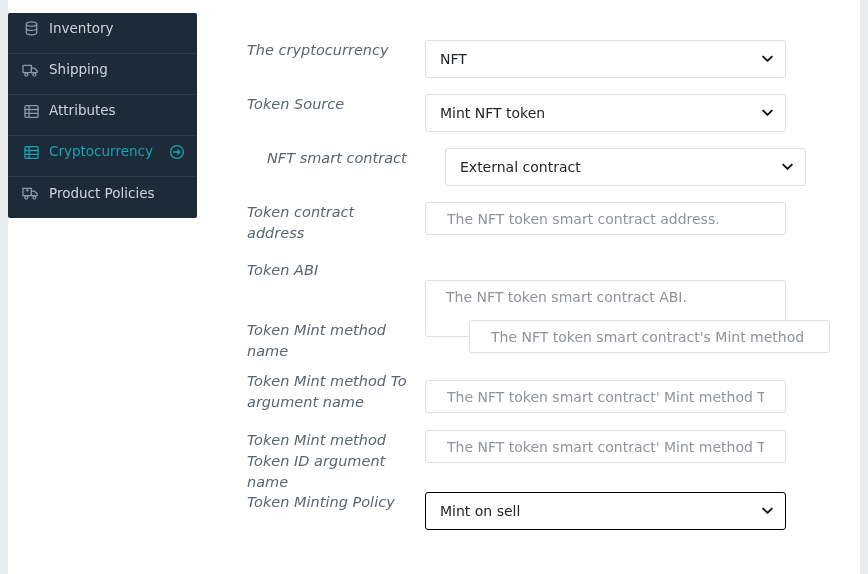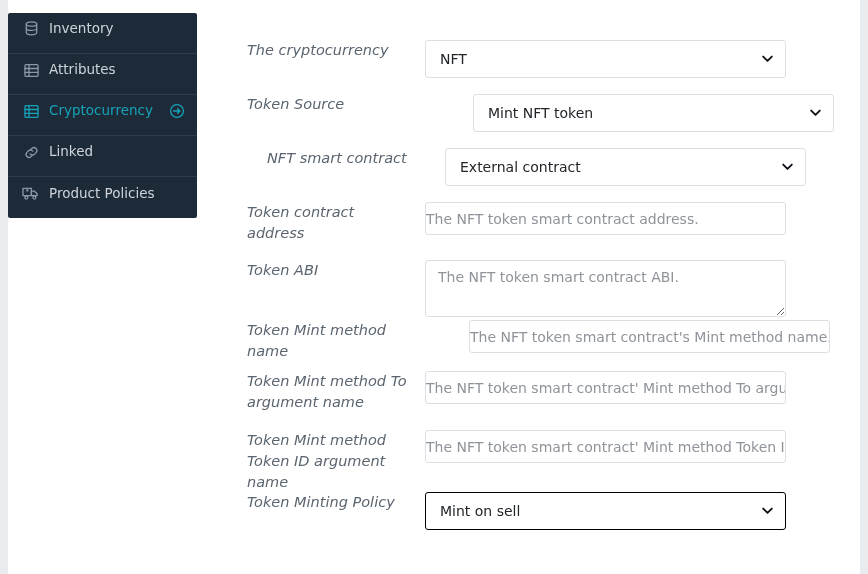--- a/index.html
+++ b/index.html
@@ -108,30 +108,31 @@
 
   .inp, .sel, .tarea {
     box-sizing: border-box;
     width: 361px;
     font-family: "DejaVu Sans", "Liberation Sans", sans-serif;
     font-size: 14px;
     color: #212529;
     background: #ffffff;
     border: 1px solid #dcdfe3;
     border-radius: 3px;
-    padding: 0 0;
+    padding: 0 21px;
     outline: none;
   }
   .inp { height: 33px; line-height: 31px; }
   .tarea {
     height: 57px;
-    padding: 7px 12px;
+    padding: 7px 20px;
     line-height: 19px;
     resize: vertical;
     overflow: hidden;
+    margin-top: 20px;
   }
   .inp::placeholder, .tarea::placeholder { color: #8f949a; }
   .inp::-webkit-input-placeholder, .tarea::-webkit-input-placeholder { color: #8f949a; }
 
   .selwrap { position: relative; width: 361px; }
   .sel {
     height: 38px;
     line-height: 36px;
     padding: 0 30px 0 14px;
     -webkit-appearance: none;
@@ -162,20 +163,31 @@
           <svg width="15" height="16" viewBox="0 0 15 16" fill="none" stroke="currentColor" stroke-width="1.3" stroke-linecap="round" stroke-linejoin="round">
             <ellipse cx="7.5" cy="3" rx="5.2" ry="2.2"></ellipse>
             <path d="M2.3 3v4.2c0 1.2 2.3 2.2 5.2 2.2s5.2-1 5.2-2.2V3"></path>
             <path d="M2.3 7.4v4.2c0 1.2 2.3 2.2 5.2 2.2s5.2-1 5.2-2.2V7.4"></path>
           </svg>
         </span>
         <span class="lbl">Inventory</span>
       </div>
       <div class="side-item">
         <span class="ico">
+          <svg width="18" height="15" viewBox="0 0 18 15" fill="none" stroke="currentColor" stroke-width="1.3" stroke-linecap="round" stroke-linejoin="round">
+            <path d="M1 2.4h8.4v7.2H1z"></path>
+            <path d="M9.4 5.2h3.1l2.6 2.6v1.8H9.4z"></path>
+            <circle cx="4.3" cy="11.6" r="1.5"></circle>
+            <circle cx="12.4" cy="11.6" r="1.5"></circle>
+          </svg>
+        </span>
+        <span class="lbl">Shipping</span>
+      </div>
+      <div class="side-item">
+        <span class="ico">
           <svg width="15" height="15" viewBox="0 0 15 15" fill="none" stroke="currentColor" stroke-width="1.3" stroke-linecap="round" stroke-linejoin="round">
             <rect x="1" y="1.6" width="13" height="11.8" rx="1"></rect>
             <path d="M1 5.5h13M1 9.4h13M5 1.6v11.8"></path>
           </svg>
         </span>
         <span class="lbl">Attributes</span>
       </div>
       <div class="side-item active">
         <span class="ico">
           <svg width="15" height="15" viewBox="0 0 15 15" fill="none" stroke="currentColor" stroke-width="1.3" stroke-linecap="round" stroke-linejoin="round">
@@ -183,29 +195,20 @@
             <path d="M1 5.5h13M1 9.4h13M5 1.6v11.8"></path>
           </svg>
         </span>
         <span class="lbl">Cryptocurrency</span>
         <span class="trail">
           <svg width="16" height="16" viewBox="0 0 16 16" fill="none" stroke="currentColor" stroke-width="1.3" stroke-linecap="round" stroke-linejoin="round">
             <circle cx="8" cy="8" r="6.4"></circle>
             <path d="M4.6 8h6.2M8.6 5.8 10.9 8l-2.3 2.2"></path>
           </svg>
         </span>
-      </div>
-      <div class="side-item">
-        <span class="ico">
-          <svg width="15" height="15" viewBox="0 0 15 15" fill="none" stroke="currentColor" stroke-width="1.3" stroke-linecap="round" stroke-linejoin="round">
-            <path d="M6.1 8.9a3 3 0 0 0 4.4.3l1.8-1.8a3 3 0 0 0-4.2-4.2L7 4.2"></path>
-            <path d="M8.9 6.1a3 3 0 0 0-4.4-.3L2.7 7.6a3 3 0 0 0 4.2 4.2L8 10.8"></path>
-          </svg>
-        </span>
-        <span class="lbl">Linked</span>
       </div>
       <div class="side-item">
         <span class="ico">
           <svg width="18" height="15" viewBox="0 0 18 15" fill="none" stroke="currentColor" stroke-width="1.3" stroke-linecap="round" stroke-linejoin="round">
             <path d="M1 2.4h8.4v7.2H1z"></path>
             <path d="M4.3 4.3h1.9M5.25 3.4v1.9" stroke-width="1.1"></path>
             <path d="M9.4 5.2h3.1l2.6 2.6v1.8H9.4z"></path>
             <circle cx="4.3" cy="11.6" r="1.5"></circle>
             <circle cx="12.4" cy="11.6" r="1.5"></circle>
           </svg>
@@ -218,21 +221,21 @@
       <div class="frow" style="top: 40px;">
         <div class="flabel">The cryptocurrency</div>
         <div class="fctrl">
           <div class="selwrap"><select class="sel"><option>NFT</option></select><span class="chev">
               <svg width="11" height="8" viewBox="0 0 11 8" fill="none" stroke="currentColor" stroke-width="1.9" stroke-linecap="round" stroke-linejoin="round">
                 <path d="M1.2 1.6 5.5 5.9 9.8 1.6"></path>
               </svg>
             </span></div>
         </div>
       </div>
-      <div class="frow" style="top: 94px; gap: 48px;">
+      <div class="frow" style="top: 94px;">
         <div class="flabel">Token Source</div>
         <div class="fctrl">
           <div class="selwrap"><select class="sel"><option>Mint NFT token</option></select><span class="chev">
               <svg width="11" height="8" viewBox="0 0 11 8" fill="none" stroke="currentColor" stroke-width="1.9" stroke-linecap="round" stroke-linejoin="round">
                 <path d="M1.2 1.6 5.5 5.9 9.8 1.6"></path>
               </svg>
             </span></div>
         </div>
       </div>
       <div class="frow" style="top: 148px; padding-left: 20px;">
@@ -250,21 +253,21 @@
         <div class="fctrl"><input type="text" class="inp" placeholder="The NFT token smart contract address." style=""></div>
       </div>
       <div class="frow" style="top: 260px;">
         <div class="flabel">Token ABI</div>
         <div class="fctrl"><textarea class="tarea" placeholder="The NFT token smart contract ABI." style=""></textarea></div>
       </div>
       <div class="frow" style="top: 320px; gap: 44px;">
         <div class="flabel">Token Mint method name</div>
         <div class="fctrl"><input type="text" class="inp" placeholder="The NFT token smart contract's Mint method name. It is" style=""></div>
       </div>
-      <div class="frow" style="top: 371px;">
+      <div class="frow" style="top: 371px; align-items: flex-end;">
         <div class="flabel">Token Mint method To argument name</div>
         <div class="fctrl"><input type="text" class="inp" placeholder="The NFT token smart contract' Mint method To argument" style=""></div>
       </div>
       <div class="frow" style="top: 430px;">
         <div class="flabel">Token Mint method Token ID argument name</div>
         <div class="fctrl"><input type="text" class="inp" placeholder="The NFT token smart contract' Mint method Token ID arg" style=""></div>
       </div>
       <div class="frow" style="top: 492px;">
         <div class="flabel">Token Minting Policy</div>
         <div class="fctrl">

